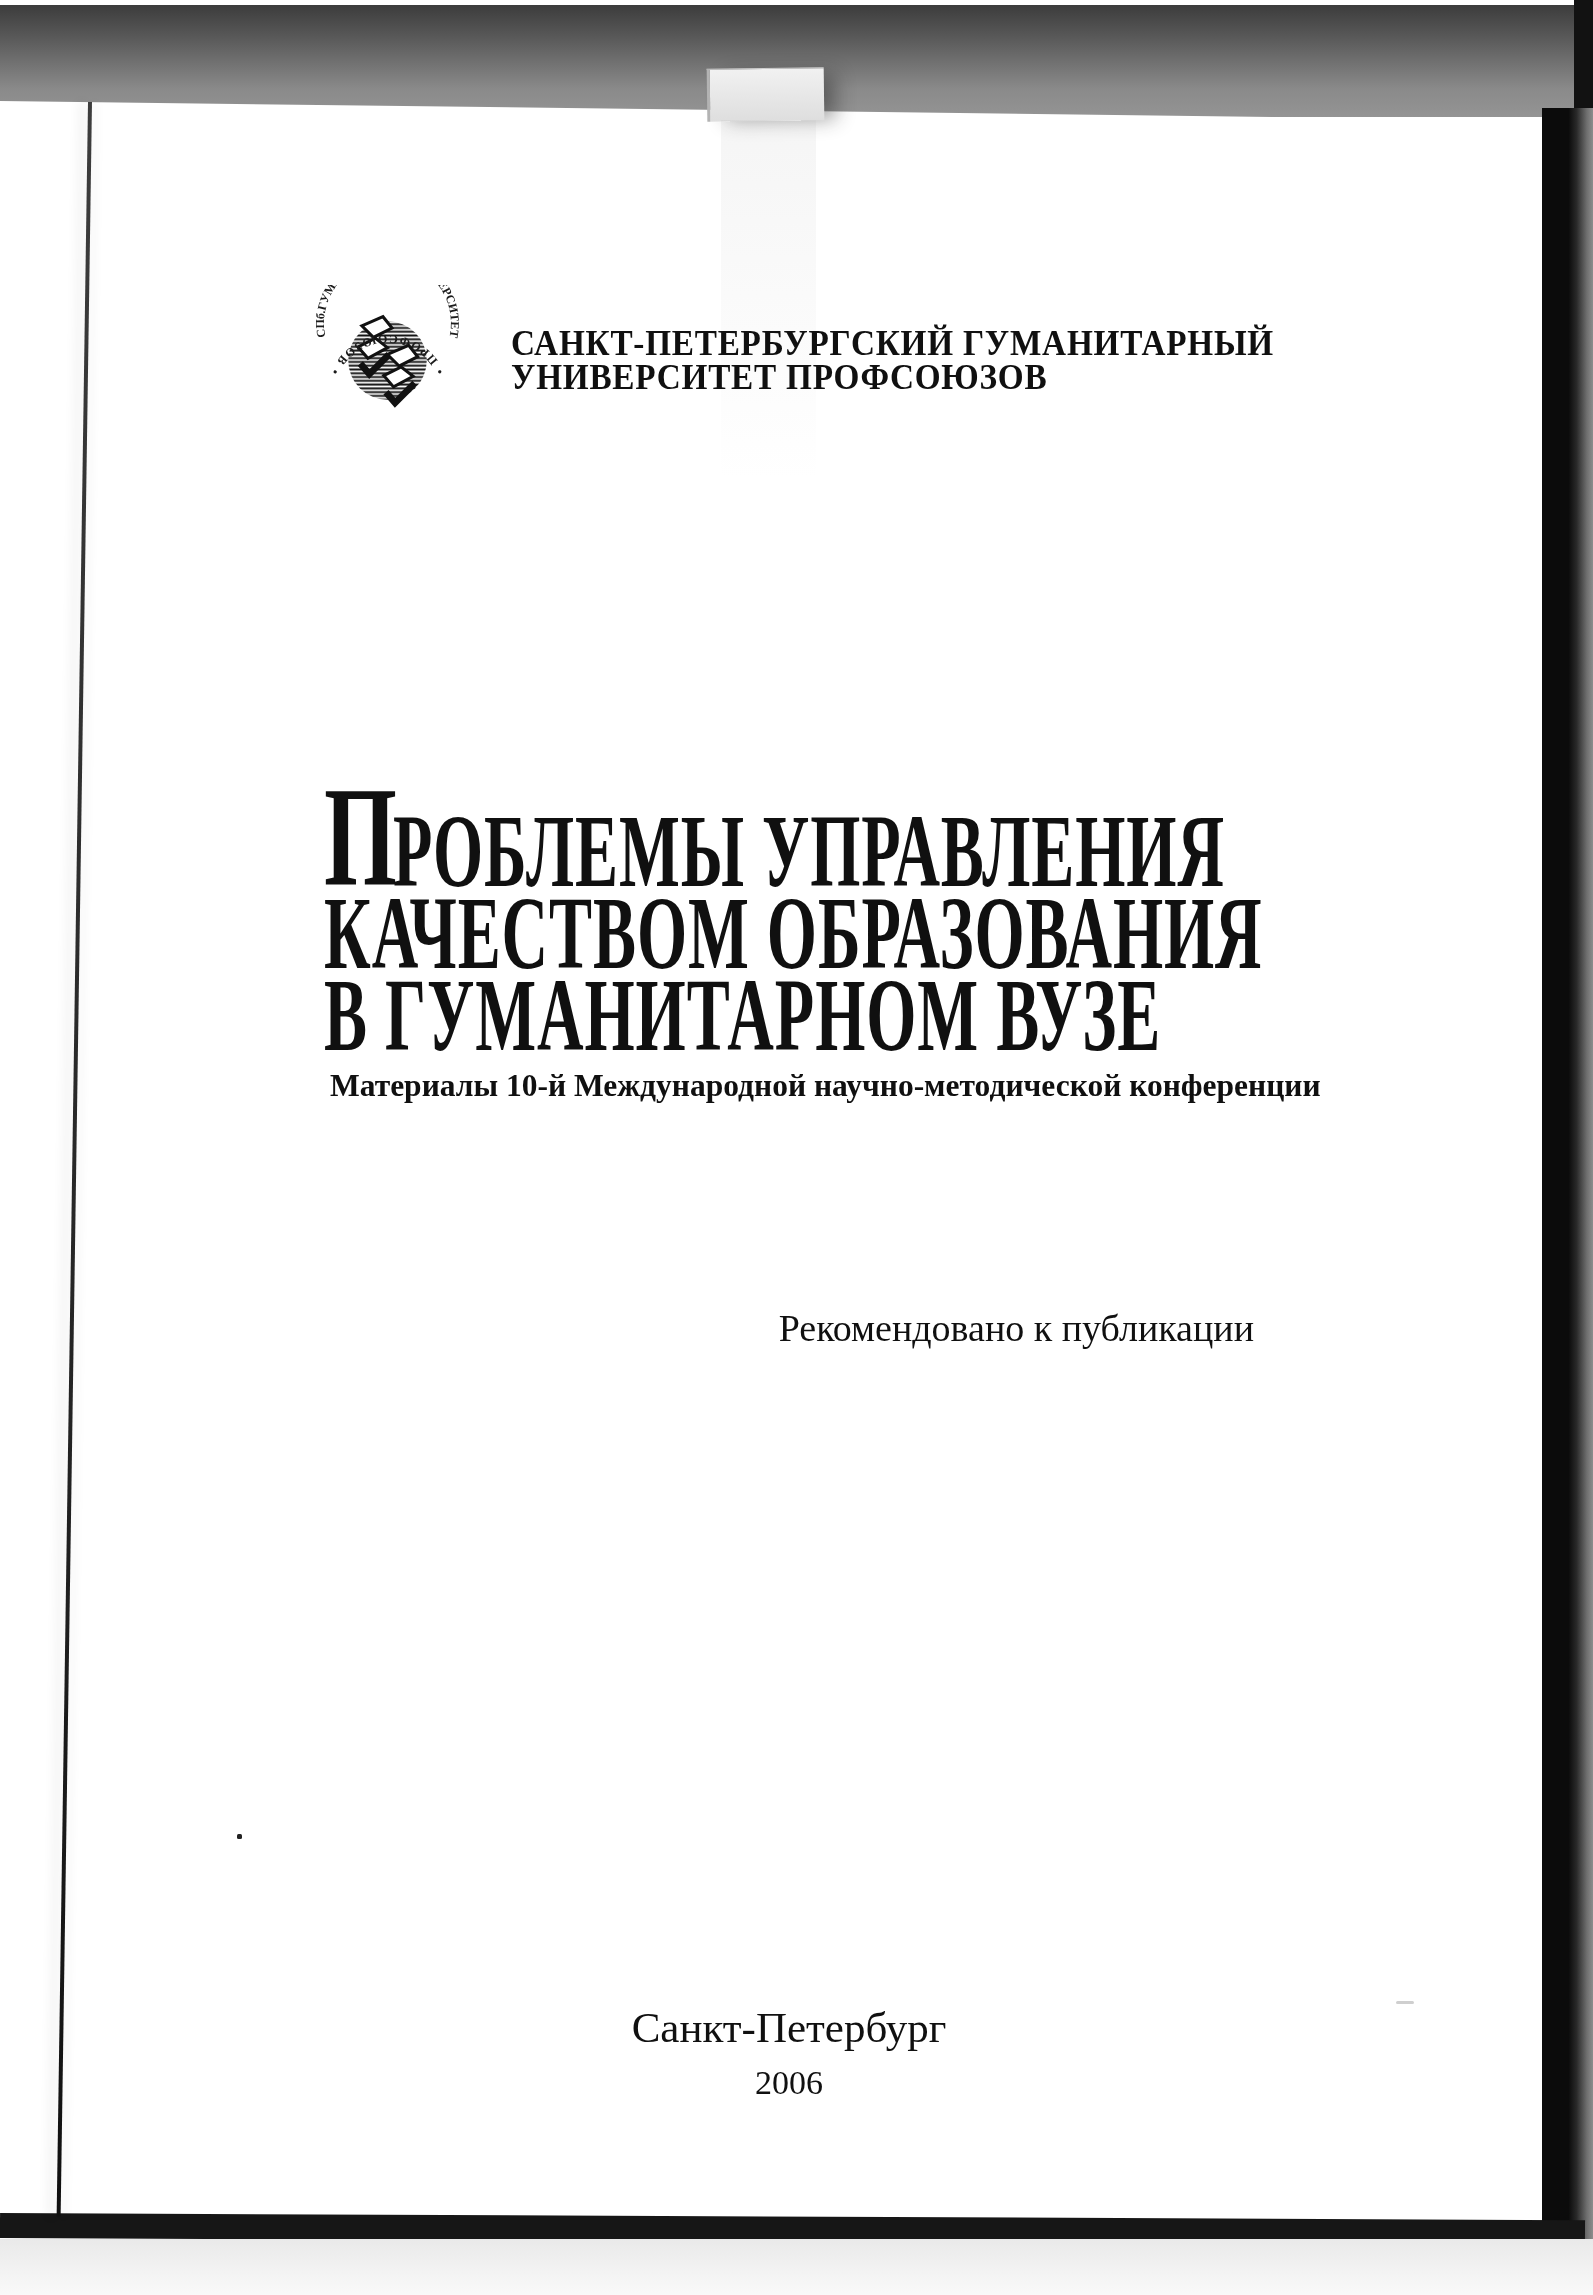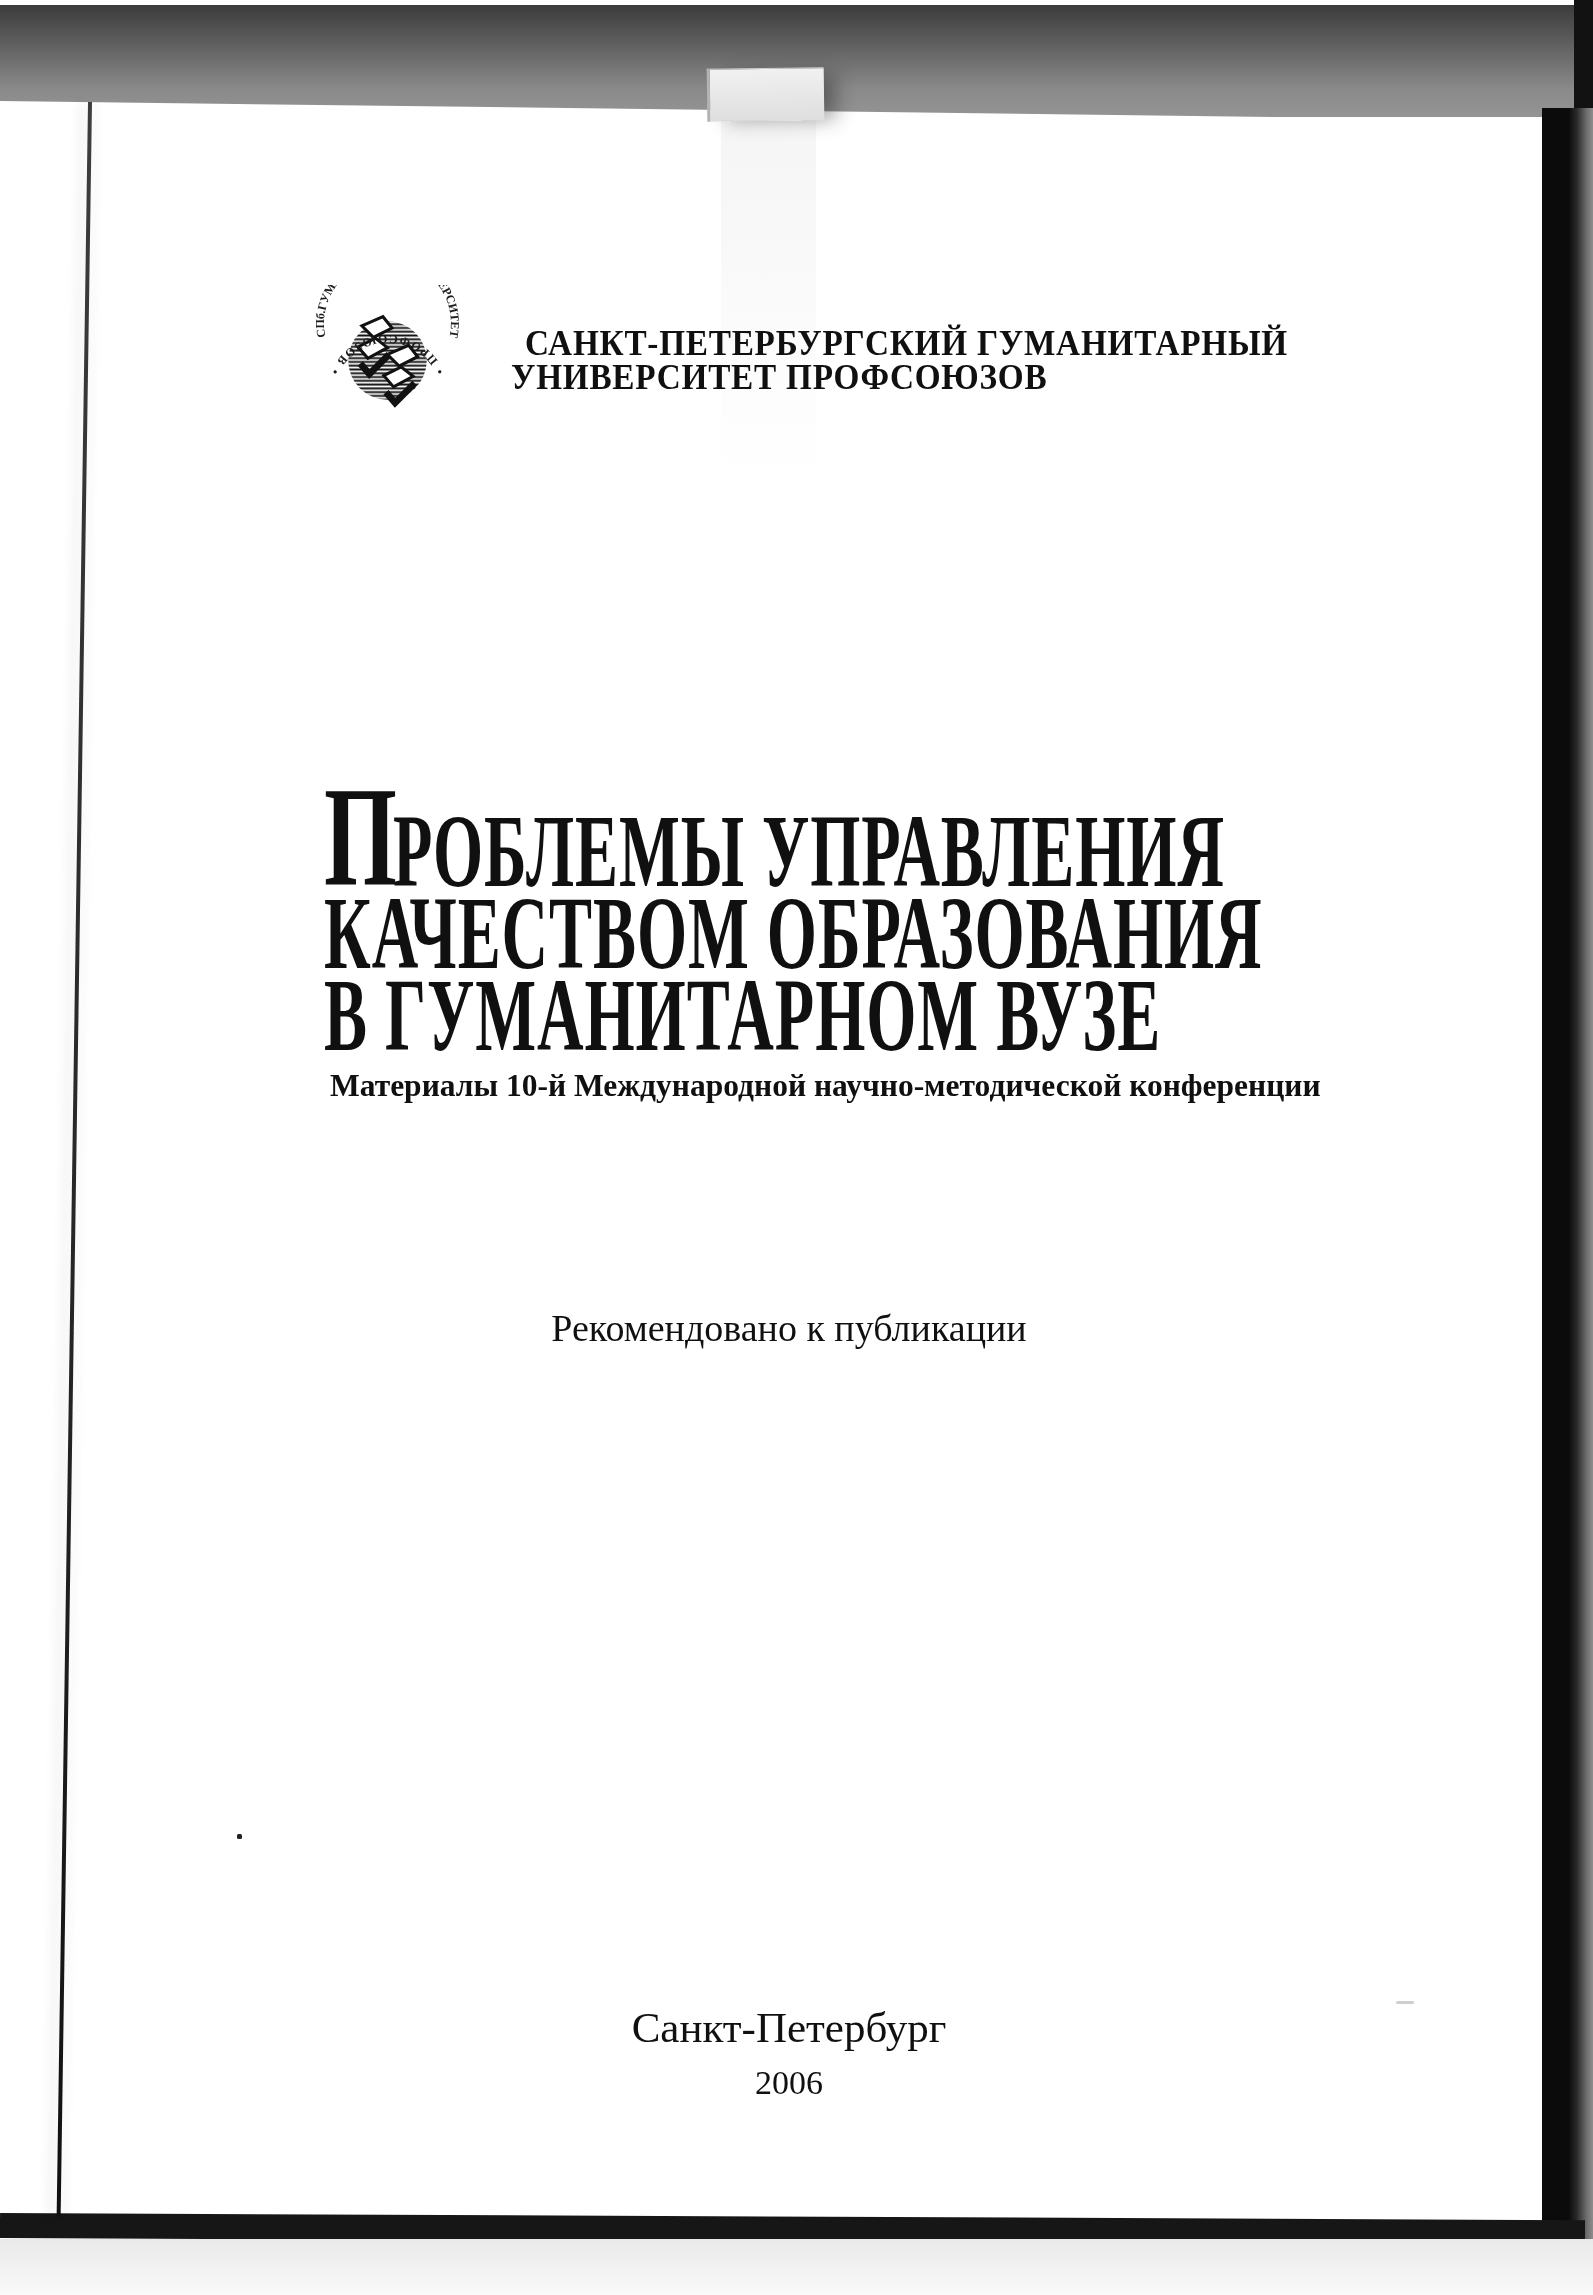--- a/index.html
+++ b/index.html
@@ -87,21 +87,21 @@
       <path d="M 98 142 l 12 14 l 26 -26" fill="none" stroke-width="9"></path>
     </g>
     <text class="ring-text">
       <textPath href="#arcTop" xlink:href="#arcTop" startOffset="50%" text-anchor="middle" textLength="300">СПб.ГУМАНИТАРНЫЙ УНИВЕРСИТЕТ</textPath>
     </text>
     <text class="ring-text">
       <textPath href="#arcBot" xlink:href="#arcBot" startOffset="50%" text-anchor="middle" textLength="190">• ПРОФСОЮЗОВ •</textPath>
     </text>
   </svg>
 
-  <div class="txt hdr" style="left:525px;top:326px;font-family:Liberation Serif, serif;">
+  <div class="txt hdr" style="left:511px;top:326px;font-family:Liberation Serif, serif;">
     <span class="cond">САНКТ-ПЕТЕРБУРГСКИЙ ГУМАНИТАРНЫЙ</span>
   </div>
   <div class="txt hdr" style="left:511px;top:360px;">
     <span class="cond">УНИВЕРСИТЕТ ПРОФСОЮЗОВ</span>
   </div>
 
   <div class="txt title-drop" style="left:324px;top:765px;">
     <span class="cond">П</span>
   </div>
   <div class="txt title-line" style="left:393px;top:799px;">
@@ -109,19 +109,19 @@
   </div>
   <div class="txt title-line" style="left:324px;top:881px;">
     <span class="cond">КАЧЕСТВОМ ОБРАЗОВАНИЯ</span>
   </div>
   <div class="txt title-line" style="left:324px;top:963px;">
     <span class="cond">В ГУМАНИТАРНОМ ВУЗЕ</span>
   </div>
 
   <div class="txt subtitle" style="left:330px;top:1070px;">Материалы 10-й Международной научно-методической конференции</div>
 
-  <div class="txt recommend" style="left:324px;top:1309px;">Рекомендовано к публикации</div>
+  <div class="txt recommend" style="left:324px;top:1309px;text-align:right;">Рекомендовано к публикации</div>
 
   <div class="txt imprint-city" style="left:324px;top:2006px;">Санкт-Петербург</div>
   <div class="txt imprint-year" style="left:324px;top:2066px;">2006</div>
 
 </div>
 
 
 </body></html>

